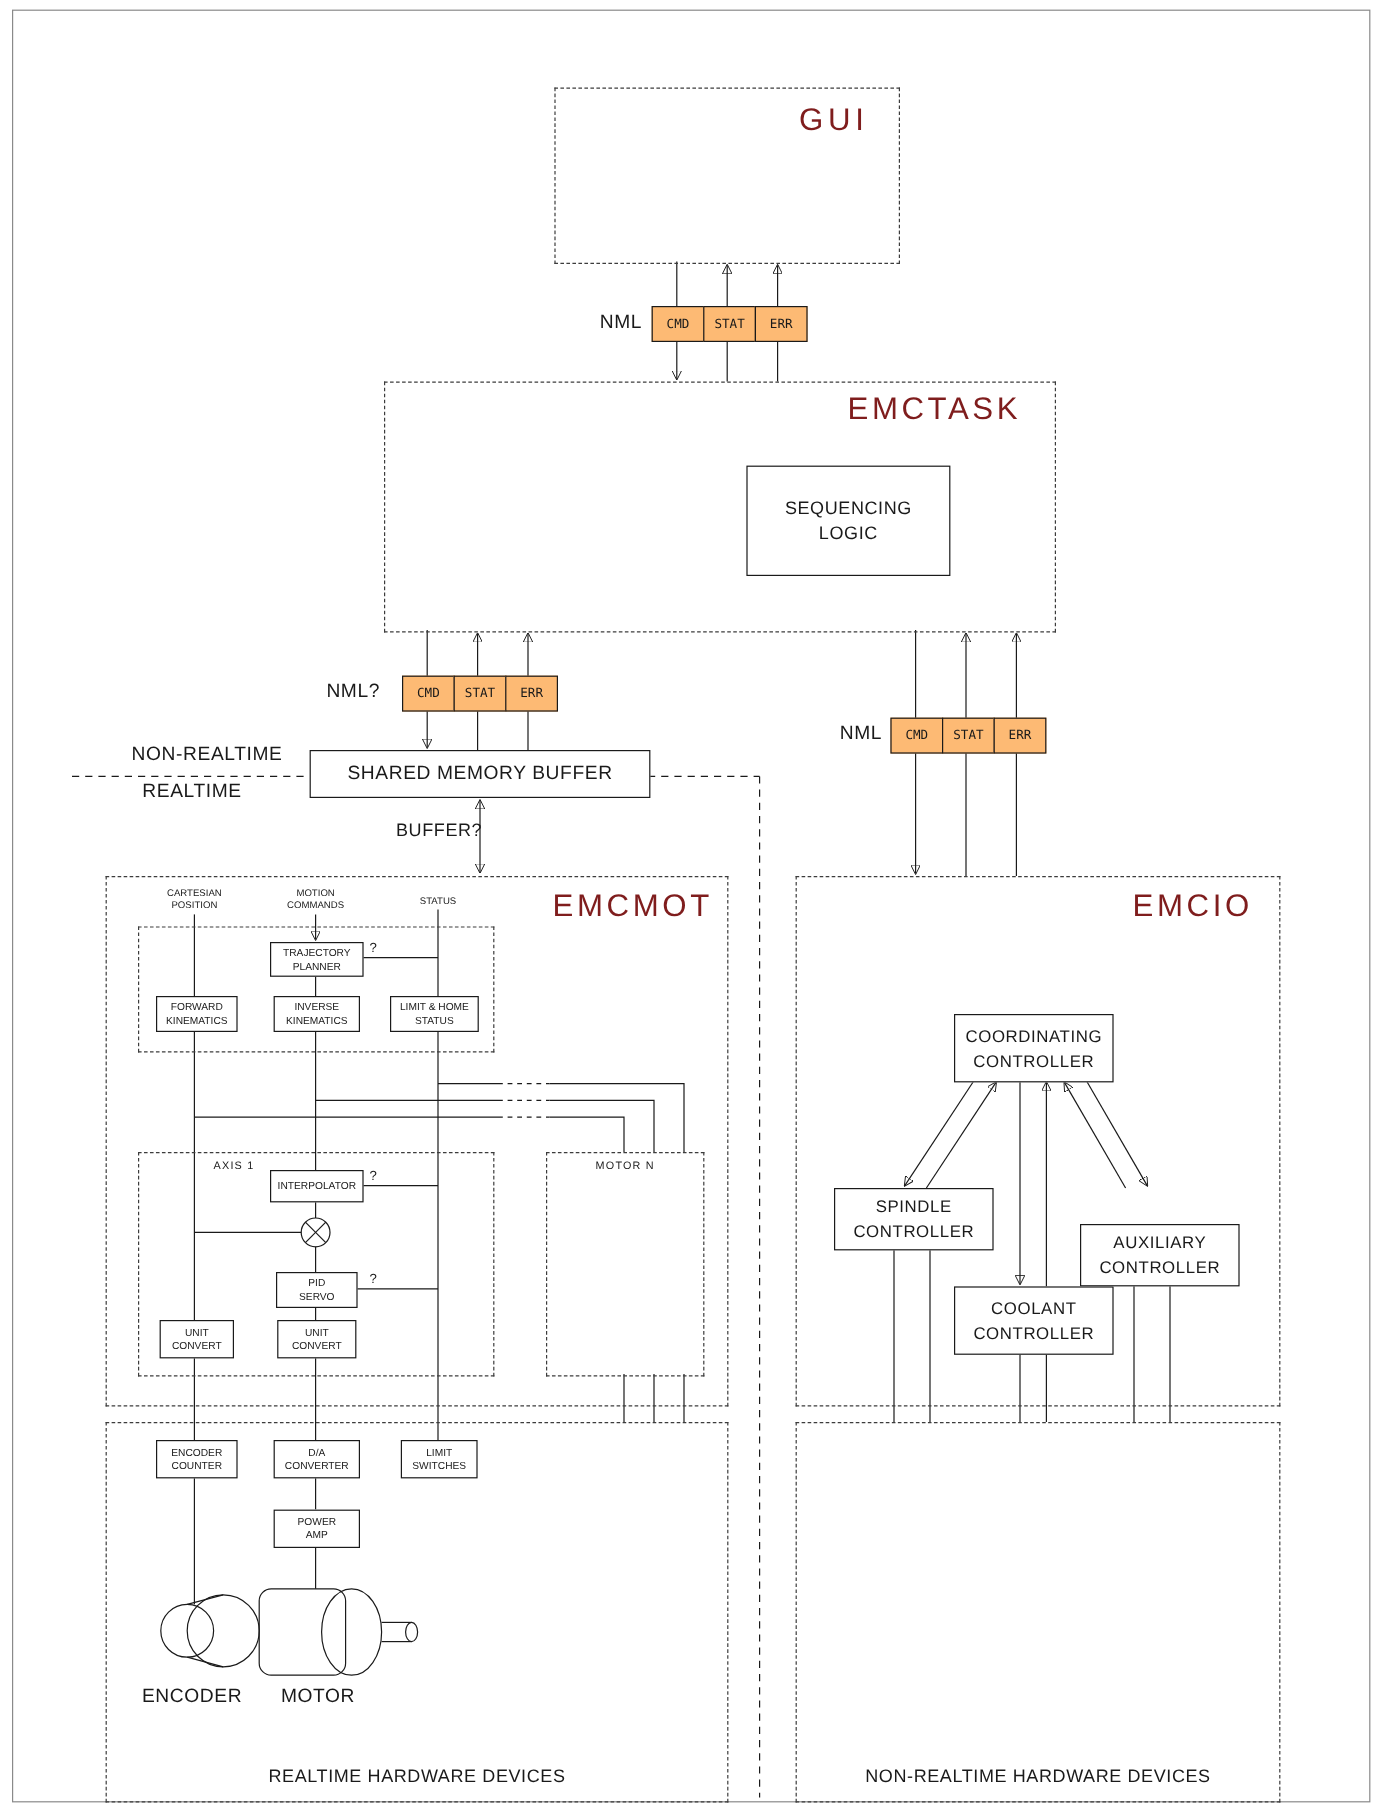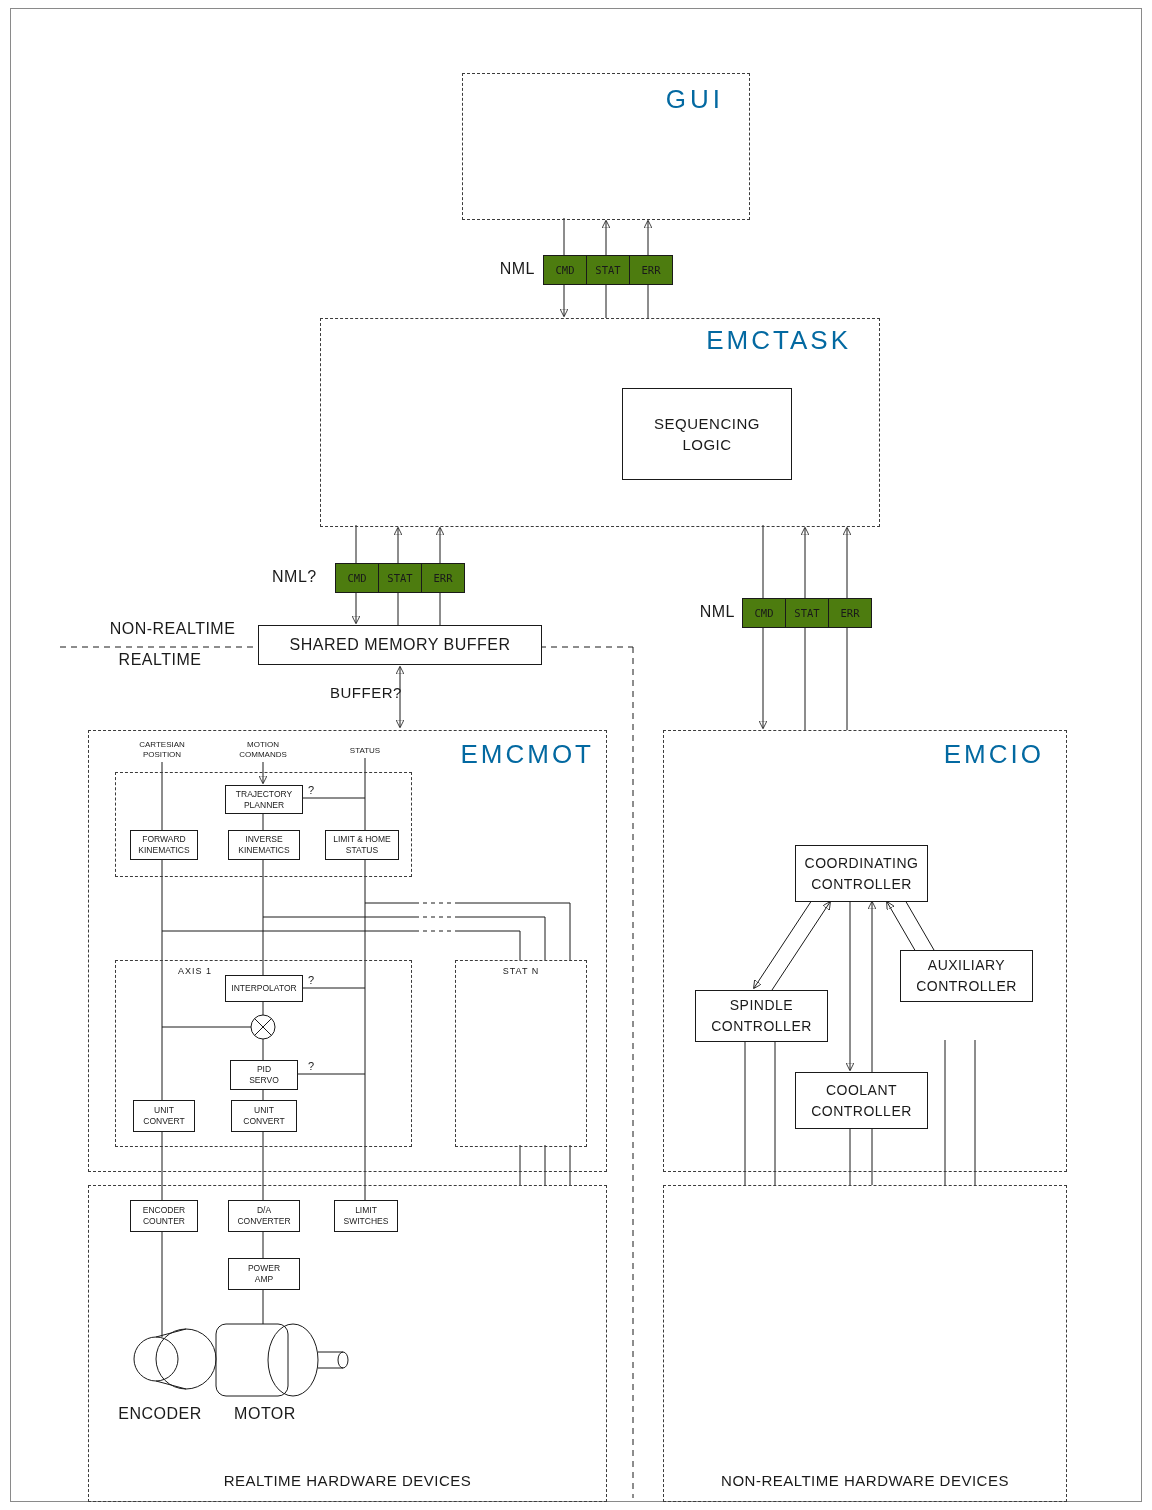--- a/index.html
+++ b/index.html
@@ -4,35 +4,35 @@
 <style>
   html,body{margin:0;padding:0;background:#fff;}
   .page{position:relative;width:1152px;height:1510px;background:#fff;
         font-family:"Liberation Sans",sans-serif;color:#1a1a1a;overflow:hidden;}
   .outer-frame{position:absolute;left:10px;top:8px;width:1130px;height:1492px;
                border:1px solid #8a8a8a;}
   svg.wires{position:absolute;left:0;top:0;pointer-events:none;}
   svg.wires path,svg.wires line,svg.wires circle,svg.wires ellipse,svg.wires rect{
       stroke:#1a1a1a;stroke-width:1;fill:none;}
   .dashed{position:absolute;border:1px dashed #3c3c3c;background:transparent;}
-  .title{position:absolute;font-size:26px;letter-spacing:3px;color:#0369a1;white-space:nowrap;}
+  .title{position:absolute;font-size:26px;letter-spacing:3px;color:#7f1d1d;white-space:nowrap;}
   .box{position:absolute;border:1px solid #1a1a1a;background:#fff;
        display:flex;align-items:center;justify-content:center;
        text-align:center;white-space:pre-line;}
   .box.sm{font-size:8.5px;line-height:1.25;}
   .box.md{font-size:15px;line-height:1.4;letter-spacing:0.5px;}
   .box.ctl{font-size:14px;line-height:1.5;letter-spacing:0.5px;}
   .lbl{position:absolute;white-space:pre-line;}
   .lbl.big{font-size:16px;letter-spacing:0.5px;}
   .lbl.mid{font-size:15px;letter-spacing:0.5px;}
   .lbl.col{font-size:8px;line-height:1.3;text-align:center;}
   .lbl.axis{font-size:9px;letter-spacing:1px;}
   .lbl.q{font-size:11px;}
   .cells{position:absolute;display:flex;}
-  .cell{width:42px;height:28px;border:1px solid #1a1a1a;background:#4d7c0f;
+  .cell{width:42px;height:28px;border:1px solid #1a1a1a;background:#fdba74;
         display:flex;align-items:center;justify-content:center;
         font-family:"DejaVu Sans Mono",monospace;font-size:10.5px;}
   .cell + .cell{margin-left:-1px;}
   .bottom-label{position:absolute;left:0;right:0;bottom:12px;text-align:center;
                 font-size:15px;letter-spacing:0.5px;}
 </style>
 </head>
 <body>
 
 <div class="page">
@@ -214,21 +214,21 @@
   <div class="lbl q" style="left:308px;top:974px">?</div>
   <div class="box sm" style="left:230px;top:1060px;width:66px;height:28px">PID
 SERVO</div>
   <div class="lbl q" style="left:308px;top:1060px">?</div>
   <div class="box sm" style="left:133px;top:1100px;width:60px;height:30px">UNIT
 CONVERT</div>
   <div class="box sm" style="left:231px;top:1100px;width:64px;height:30px">UNIT
 CONVERT</div>
 
   <div class="dashed" style="left:455px;top:960px;width:130px;height:185px">
-    <span class="lbl axis" style="left:0;right:0;top:5px;text-align:center">STAT N</span>
+    <span class="lbl axis" style="left:0;right:0;top:5px;text-align:center">MOTOR N</span>
   </div>
 
   <div class="dashed" style="left:88px;top:1185px;width:517px;height:315px">
     <span class="bottom-label">REALTIME HARDWARE DEVICES</span>
   </div>
   <div class="box sm" style="left:130px;top:1200px;width:66px;height:30px">ENCODER
 COUNTER</div>
   <div class="box sm" style="left:228px;top:1200px;width:70px;height:30px">D/A
 CONVERTER</div>
   <div class="box sm" style="left:334px;top:1200px;width:62px;height:30px">LIMIT
@@ -238,21 +238,21 @@
   <div class="lbl big" style="left:115px;top:1405px;width:90px;text-align:center">ENCODER</div>
   <div class="lbl big" style="left:220px;top:1405px;width:90px;text-align:center">MOTOR</div>
 
   <div class="dashed" style="left:663px;top:730px;width:402px;height:440px">
     <span class="title" style="right:22px;top:8px">EMCIO</span>
   </div>
   <div class="box ctl" style="left:795px;top:845px;width:131px;height:55px">COORDINATING
 CONTROLLER</div>
   <div class="box ctl" style="left:695px;top:990px;width:131px;height:50px">SPINDLE
 CONTROLLER</div>
-  <div class="box ctl" style="left:900px;top:950px;width:131px;height:50px">AUXILIARY
+  <div class="box ctl" style="left:900px;top:1020px;width:131px;height:50px">AUXILIARY
 CONTROLLER</div>
   <div class="box ctl" style="left:795px;top:1072px;width:131px;height:55px">COOLANT
 CONTROLLER</div>
 
   <div class="dashed" style="left:663px;top:1185px;width:402px;height:315px">
     <span class="bottom-label">NON-REALTIME HARDWARE DEVICES</span>
   </div>
 </div>
 
 </body></html>

